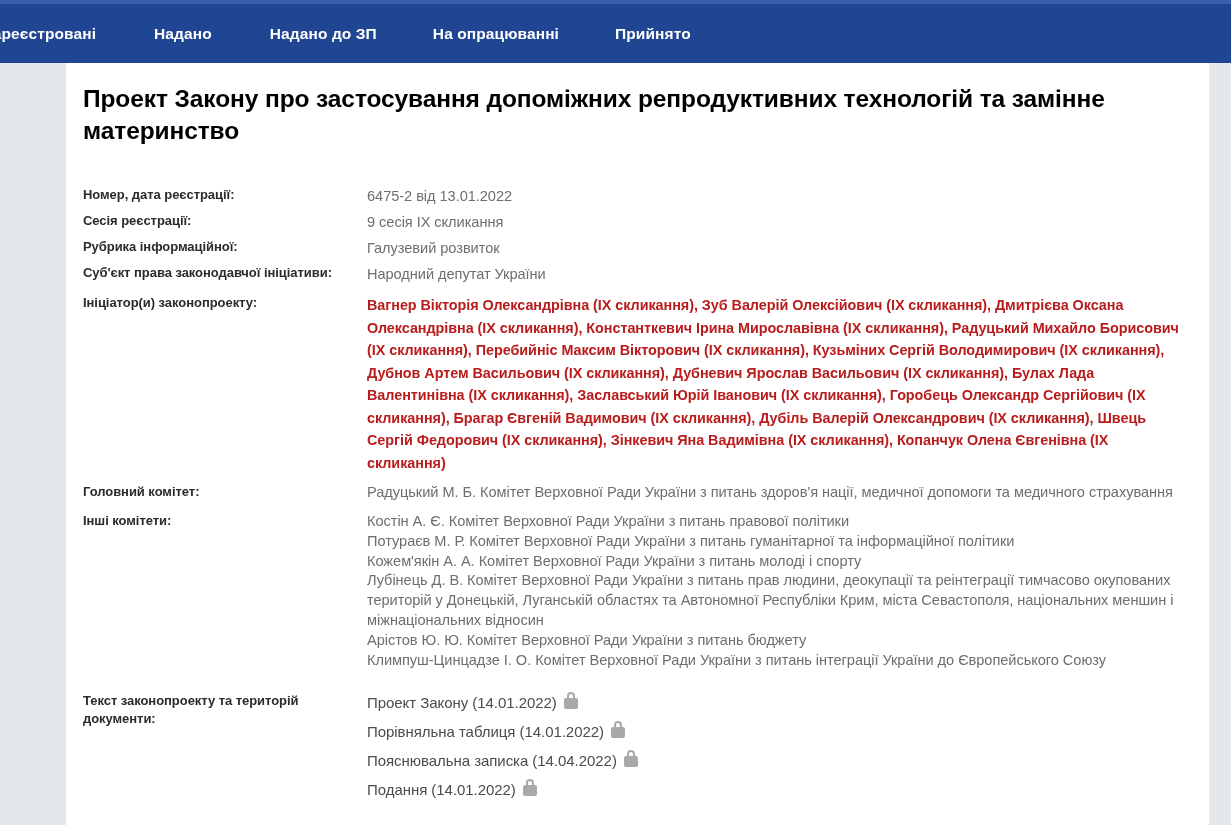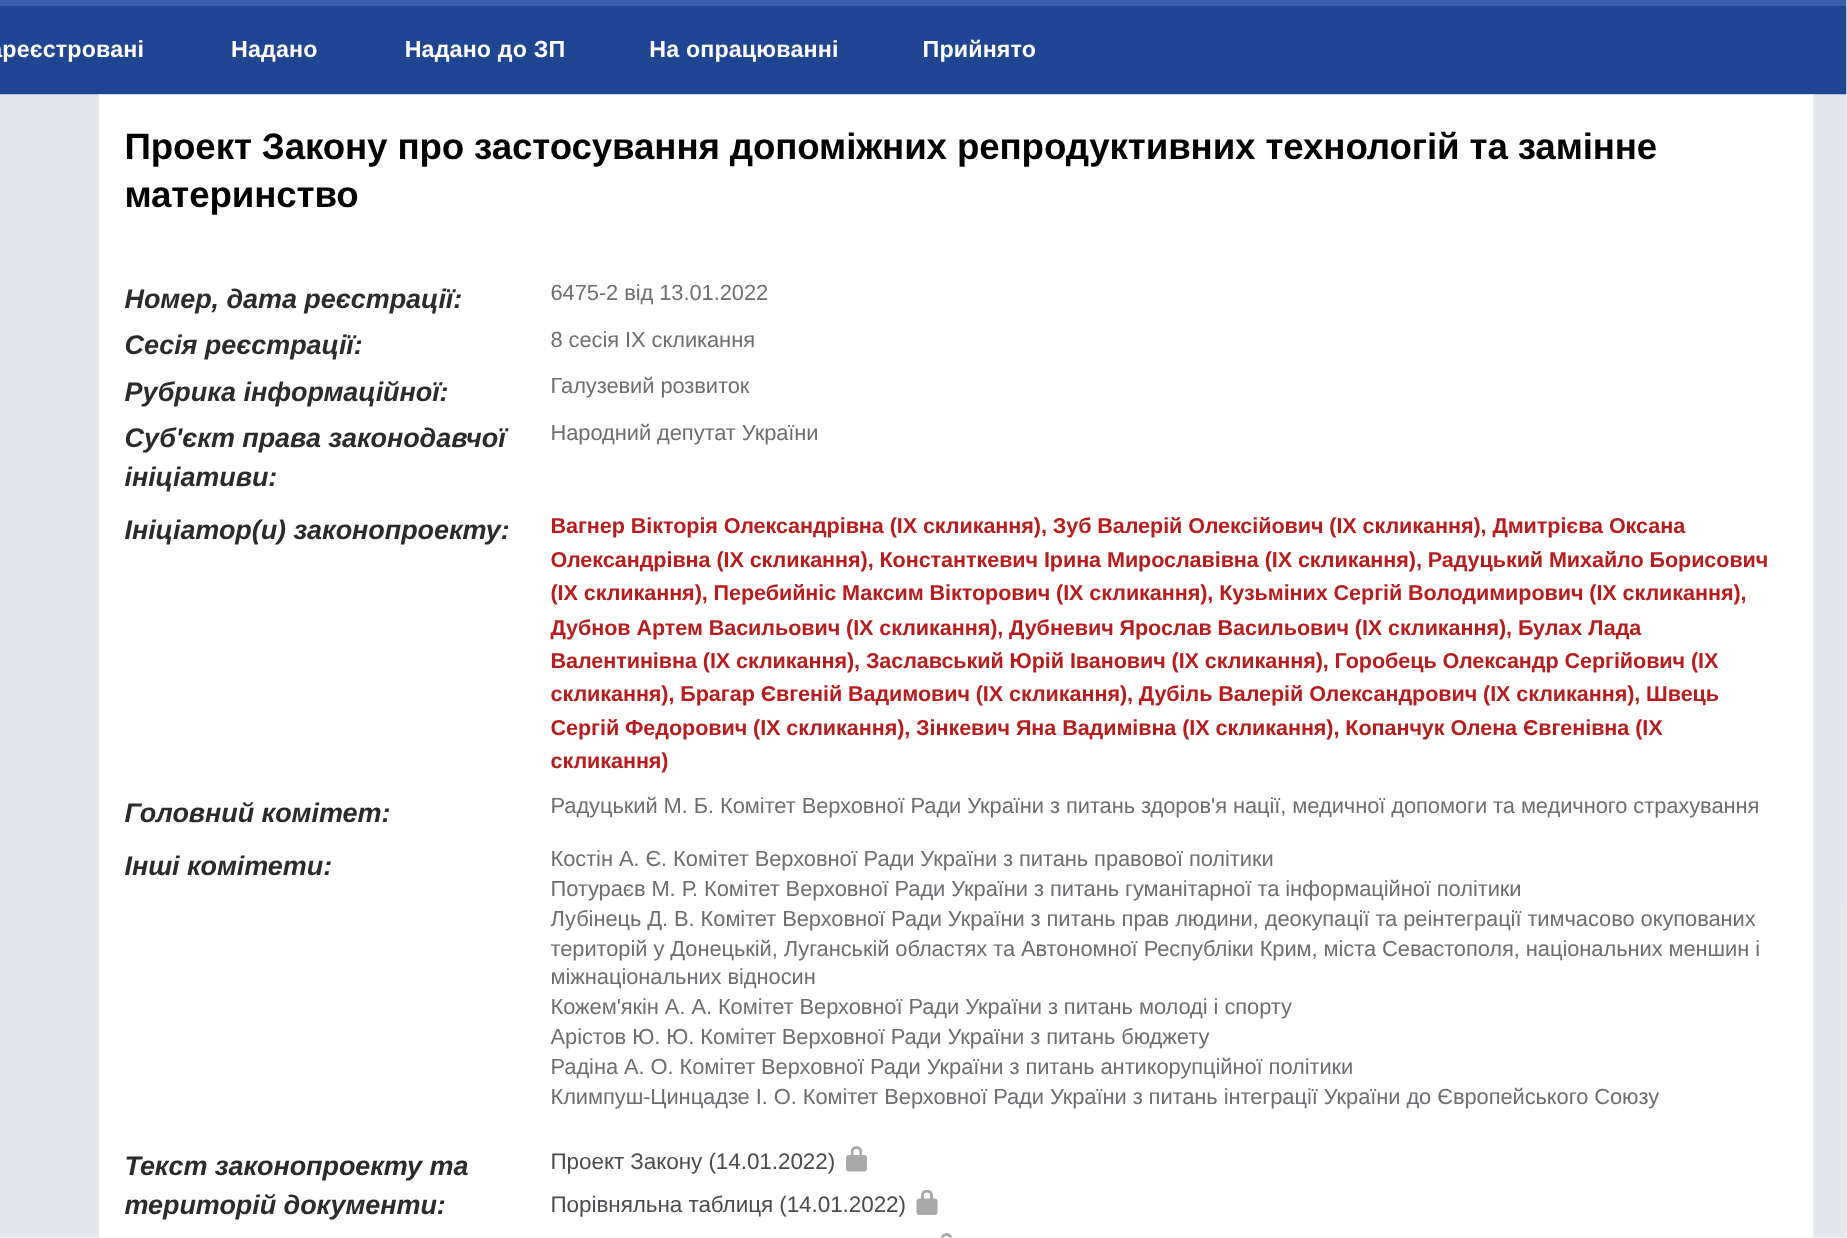--- a/index.html
+++ b/index.html
@@ -87,25 +87,24 @@
   .row {
     display: flex;
     align-items: flex-start;
     margin-bottom: 9px;
   }
   .row.tight { margin-bottom: 5px; }
   .label {
     flex: 0 0 284px;
     width: 284px;
     font-weight: bold;
-    font-size: 18px;
+    font-size: 13px;
     line-height: 1.45;
     color: #2b2b2b;
     letter-spacing: -0.05px;
-    font-style: italic;
   }
   .value {
     flex: 1 1 auto;
     font-size: 14.6px;
     line-height: 1.45;
     color: #6e6e72;
     letter-spacing: -0.05px;
   }
   .value.strong {
     color: #b91c1c;
@@ -185,21 +184,21 @@
 
     <div class="meta">
 
       <div class="row tight">
         <div class="label">Номер, дата реєстрації:</div>
         <div class="value">6475-2 від 13.01.2022</div>
       </div>
 
       <div class="row tight">
         <div class="label">Сесія реєстрації:</div>
-        <div class="value">8 сесія IX скликання</div>
+        <div class="value">9 сесія IX скликання</div>
       </div>
 
       <div class="row tight">
         <div class="label">Рубрика інформаційної:</div>
         <div class="value">Галузевий розвиток</div>
       </div>
 
       <div class="row">
         <div class="label">Суб'єкт права законодавчої ініціативи:</div>
         <div class="value">Народний депутат України</div>
@@ -213,24 +212,23 @@
       <div class="row">
         <div class="label">Головний комітет:</div>
         <div class="value dense">Радуцький М. Б. Комітет Верховної Ради України з питань здоров'я нації, медичної допомоги та медичного страхування</div>
       </div>
 
       <div class="row">
         <div class="label">Інші комітети:</div>
         <div class="value dense">
             <span class="line">Костін А. Є. Комітет Верховної Ради України з питань правової політики</span>
             <span class="line">Потураєв М. Р. Комітет Верховної Ради України з питань гуманітарної та інформаційної політики</span>
+            <span class="line">Кожем'якін А. А. Комітет Верховної Ради України з питань молоді і спорту</span>
             <span class="line">Лубінець Д. В. Комітет Верховної Ради України з питань прав людини, деокупації та реінтеграції тимчасово окупованих територій у Донецькій, Луганській областях та Автономної Республіки Крим, міста Севастополя, національних меншин і міжнаціональних відносин</span>
-            <span class="line">Кожем'якін А. А. Комітет Верховної Ради України з питань молоді і спорту</span>
             <span class="line">Арістов Ю. Ю. Комітет Верховної Ради України з питань бюджету</span>
-            <span class="line">Радіна А. О. Комітет Верховної Ради України з питань антикорупційної політики</span>
             <span class="line">Климпуш-Цинцадзе І. О. Комітет Верховної Ради України з питань інтеграції України до Європейського Союзу</span>
           </div>
       </div>
 
       <div class="spacer-row"></div>
 
       <div class="row">
         <div class="label">Текст законопроекту та територій документи:</div>
         <div class="value doclist">
             <div class="doc-item">

